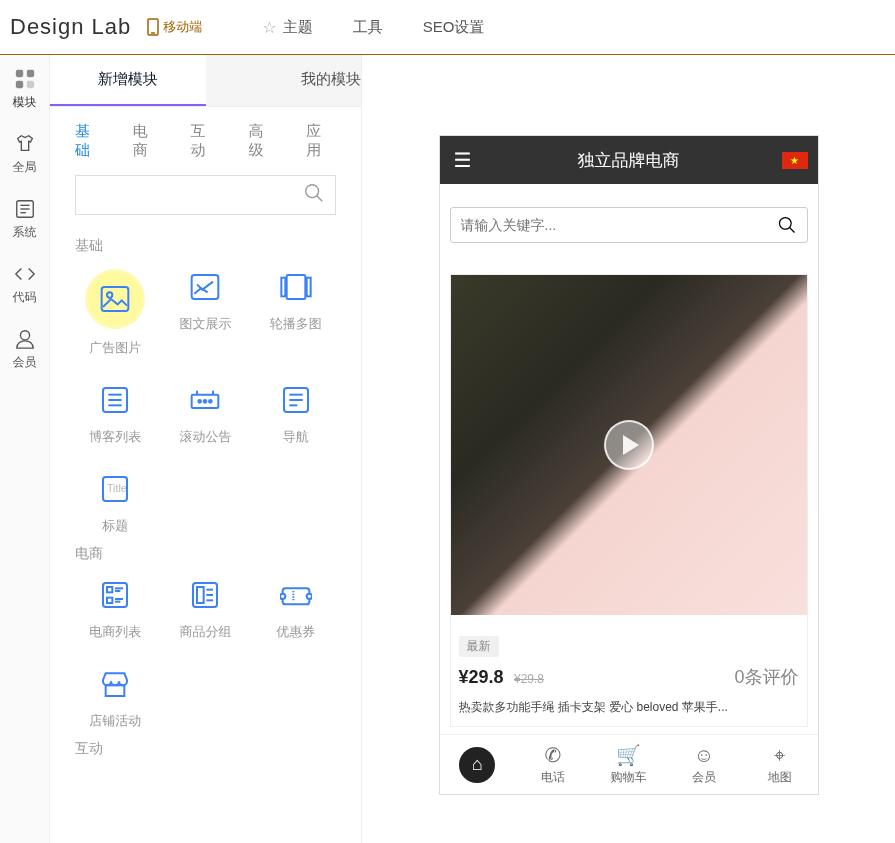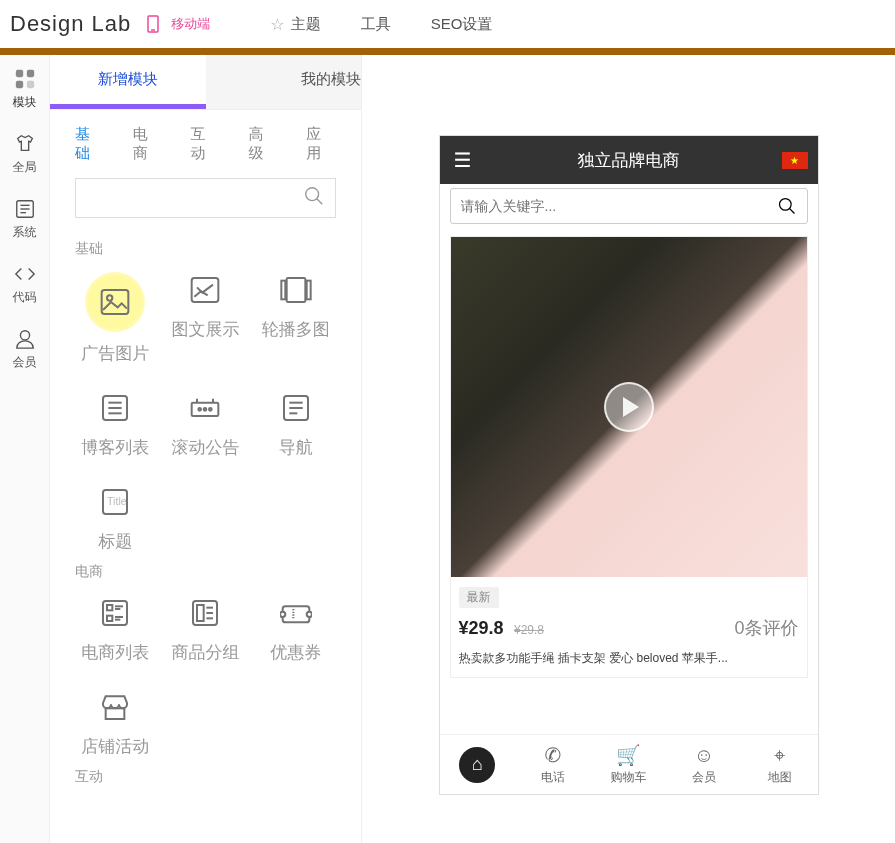--- a/index.html
+++ b/index.html
@@ -1,76 +1,76 @@
 <!DOCTYPE html>
 <html><head>
 <meta charset="utf-8">
 <style>
 * { margin:0; padding:0; box-sizing:border-box; font-family:-apple-system,"PingFang SC","Microsoft YaHei",sans-serif; }
 body { width:895px; height:843px; background:#fff; overflow:hidden; position:relative; }
 
 
-.top-bar { height:55px; border-bottom:7px solid #a16207; display:flex; align-items:center; padding:1px 10px; }
+.top-bar { height:55px; border-bottom:1px solid #a16207; display:flex; align-items:center; padding:1px 10px; }
 .logo { font-size:22px; font-weight:300; color:#333; letter-spacing:1px; padding-right:12px; }
-.device-switch { display:flex; align-items:center; font-size:13px; color:#ec4899; gap:12px; padding-left:4px; }
+.device-switch { display:flex; align-items:center; font-size:13px; color:#a16207; gap:4px; padding-left:4px; }
 .top-menu { display:flex; align-items:center; margin-left:60px; gap:40px; font-size:15px; color:#555; }
 .top-menu .item { display:flex; align-items:center; gap:6px; cursor:pointer; }
 .top-menu .item .star { font-size:16px; color:#aaa; }
 
 
 .main { display:flex; height:calc(100% - 55px); }
 
 
 .rail { width:50px; background:#fafafa; border-right:1px solid #eee; display:flex; flex-direction:column; align-items:center; padding-top:13px; gap:22px; }
 .rail-item { display:flex; flex-direction:column; align-items:center; gap:4px; cursor:pointer; font-size:12px; color:#555; }
 .rail-item svg { width:22px; height:22px; }
 .rail-item.active { color:#333;justify-content:space-between; }
 
 
 .side { width:312px; border-right:1px solid #eee; display:flex; flex-direction:column; background:#fff; }
 .side-tabs { display:flex; border-bottom:1px solid #eee; }
 .side-tabs .tab { flex:1; text-align:center; padding:15px 0; font-size:15px; color:#555; cursor:pointer; }
-.side-tabs .tab.active { color:#1d4ed8; border-bottom:5px solid #8b5cf6; }
+.side-tabs .tab.active { color:#0f172a; border-bottom:2px solid #8b5cf6; }
 .side-tabs .tab.inactive { background:#f5f5f5;text-align:right; }
 
 .sub-tabs { display:flex; padding:15px 25px 10px; gap:28px; font-size:15px; }
 .sub-tabs .sub { color:#888; cursor:pointer; }
 .sub-tabs .sub.active { color:#1e88e5; }
 
 .search-row { padding:5px 25px 12px; }
 .search-box { border:1px solid #ddd; height:40px; display:flex; align-items:center; padding:0 10px; }
 .search-box input { flex:1; border:none; outline:none; font-size:14px; }
 .search-box .sicon { color:#999; font-size:20px; }
 
 .panel-scroll { flex:1; overflow-y:auto; padding:0 25px 20px; position:relative; }
 .panel-scroll::-webkit-scrollbar { width:8px; }
 .panel-scroll::-webkit-scrollbar-thumb { background:#ccc; }
 .section-title { font-size:14px; color:#999; padding:10px 0 14px; }
 .grid { display:grid; grid-template-columns:repeat(3,1fr); gap:25px 10px; }
 .cell { display:flex; flex-direction:column; align-items:center; gap:10px; cursor:pointer; }
-.cell .ic { width:36px; height:36px; display:flex; align-items:center; justify-content:center; color:#737373;text-decoration:underline; }
-.cell .lbl { font-size:17px; color:#999; }
+.cell .ic { width:36px; height:36px; display:flex; align-items:center; justify-content:center; color:#3b82f6;text-decoration:underline; }
+.cell .lbl { font-size:13px; color:#999; }
 .cell.hl .ic { background:radial-gradient(circle,#fff9a0 0%,#fff9a0 60%,rgba(255,249,160,0) 100%); border-radius:50%; width:60px; height:60px; }
 
 
 .preview-wrap { flex:1; background:#fff; display:flex; justify-content:center; padding-top:80px; }
 .phone { width:380px; border:1px solid #ddd; background:#fff; display:flex; flex-direction:column; height:660px; }
 .p-header { background:#333; color:#fff; height:48px; display:flex; align-items:center; justify-content:center; position:relative; }
 .p-header .menu-icon { position:absolute; left:14px; font-size:20px; }
 .p-header .title { font-size:17px; }
 .p-header .flag { position:absolute; right:10px; width:26px; height:17px; background:#de2910; display:flex; align-items:center; justify-content:center; font-size:10px; color:yellow; }
-.p-search { padding:4px 10px; }
+.p-search { padding:23px 10px; }
 .p-search-box { border:1px solid #ccc; height:36px; border-radius:3px; display:flex; align-items:center; padding:0 10px; }
 .p-search-box input { flex:1; border:none; outline:none; font-size:14px; }
 .p-content { flex:1; padding:8px 10px; overflow:hidden; }
 .card { border:1px solid #eee; }
 .card-img { height:340px; background:linear-gradient(135deg,#3a3a2a 0%,#2a2a22 30%,#4a4038 50%,#f5d5d0 55%,#f8e0dc 100%); position:relative; display:flex; align-items:center; justify-content:center; }
 .play { width:50px; height:50px; border-radius:50%; background:rgba(255,255,255,0.4); border:2px solid rgba(255,255,255,0.8); display:flex; align-items:center; justify-content:center; }
 .play::after { content:""; border-left:16px solid rgba(255,255,255,0.9); border-top:10px solid transparent; border-bottom:10px solid transparent; margin-left:4px; }
-.card-body { padding:10px 8px; }
+.card-body { padding:10px 8px;margin-top:11px; }
 .badge { display:inline-block; background:#f0f0f0; color:#888; font-size:12px; padding:2px 8px; border-radius:2px; }
 .price-row { display:flex; align-items:baseline; justify-content:space-between; margin-top:8px; }
 .price-row .p1 { font-size:18px; font-weight:bold; color:#222; }
 .price-row .p2 { font-size:12px; color:#aaa; text-decoration:line-through; margin-left:6px; }
 .price-row .reviews { font-size:18px; color:#888; }
 .card-title { font-size:12px; color:#444; margin-top:10px; line-height:1.4; white-space:nowrap; overflow:hidden; text-overflow:ellipsis; }
 .p-nav { height:60px; border-top:1px solid #eee; display:flex; }
 .p-nav .nav-item { flex:1; display:flex; flex-direction:column; align-items:center; justify-content:center; font-size:12px; color:#666; gap:2px; }
 .p-nav .nav-item .nicon { font-size:20px; color:#666; }
 .p-nav .nav-item.home .nicon { background:#222; color:#fff; width:36px; height:36px; border-radius:50%; display:flex; align-items:center; justify-content:center; font-size:18px; }

